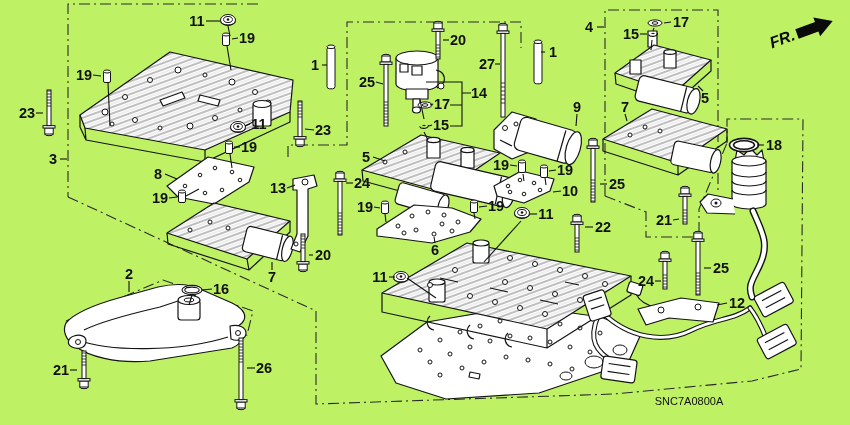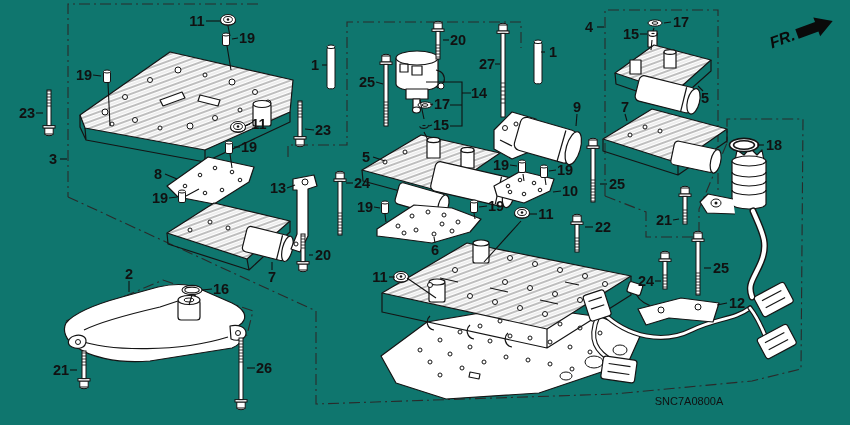--- a/index.html
+++ b/index.html
@@ -1,16 +1,16 @@
 <!DOCTYPE html>
 <html><head>
 <meta charset="utf-8">
 <style>
   html,body{margin:0;padding:0;background:#fff;}
-  .stage{width:850px;height:425px;position:relative;background:#0f766e;overflow:hidden;
+  .stage{width:850px;height:425px;position:relative;background:#bef264;overflow:hidden;
          font-family:"Liberation Sans",sans-serif;}
   svg{display:block;}
   .callout{font-family:"Liberation Sans",sans-serif;font-size:14.5px;font-weight:bold;fill:#111;}
   text.code{font-family:"Liberation Sans",sans-serif;font-size:11px;fill:#111;}
   text.fr{font-family:"Liberation Sans",sans-serif;font-size:16px;font-weight:bold;font-style:italic;fill:#0a0a0a;}
   .ph{fill:none;stroke:#2a2a2a;stroke-width:1.1;stroke-dasharray:11 4 2 4;}
   .ln{stroke:#111;stroke-width:1.1;fill:none;}
   .p{stroke:#141414;stroke-width:1.2;fill:#fff;stroke-linejoin:round;}
   .pf{stroke:#141414;stroke-width:1.2;fill:url(#hatch);stroke-linejoin:round;}
   .pn{stroke:#141414;stroke-width:1.2;fill:none;stroke-linejoin:round;}

